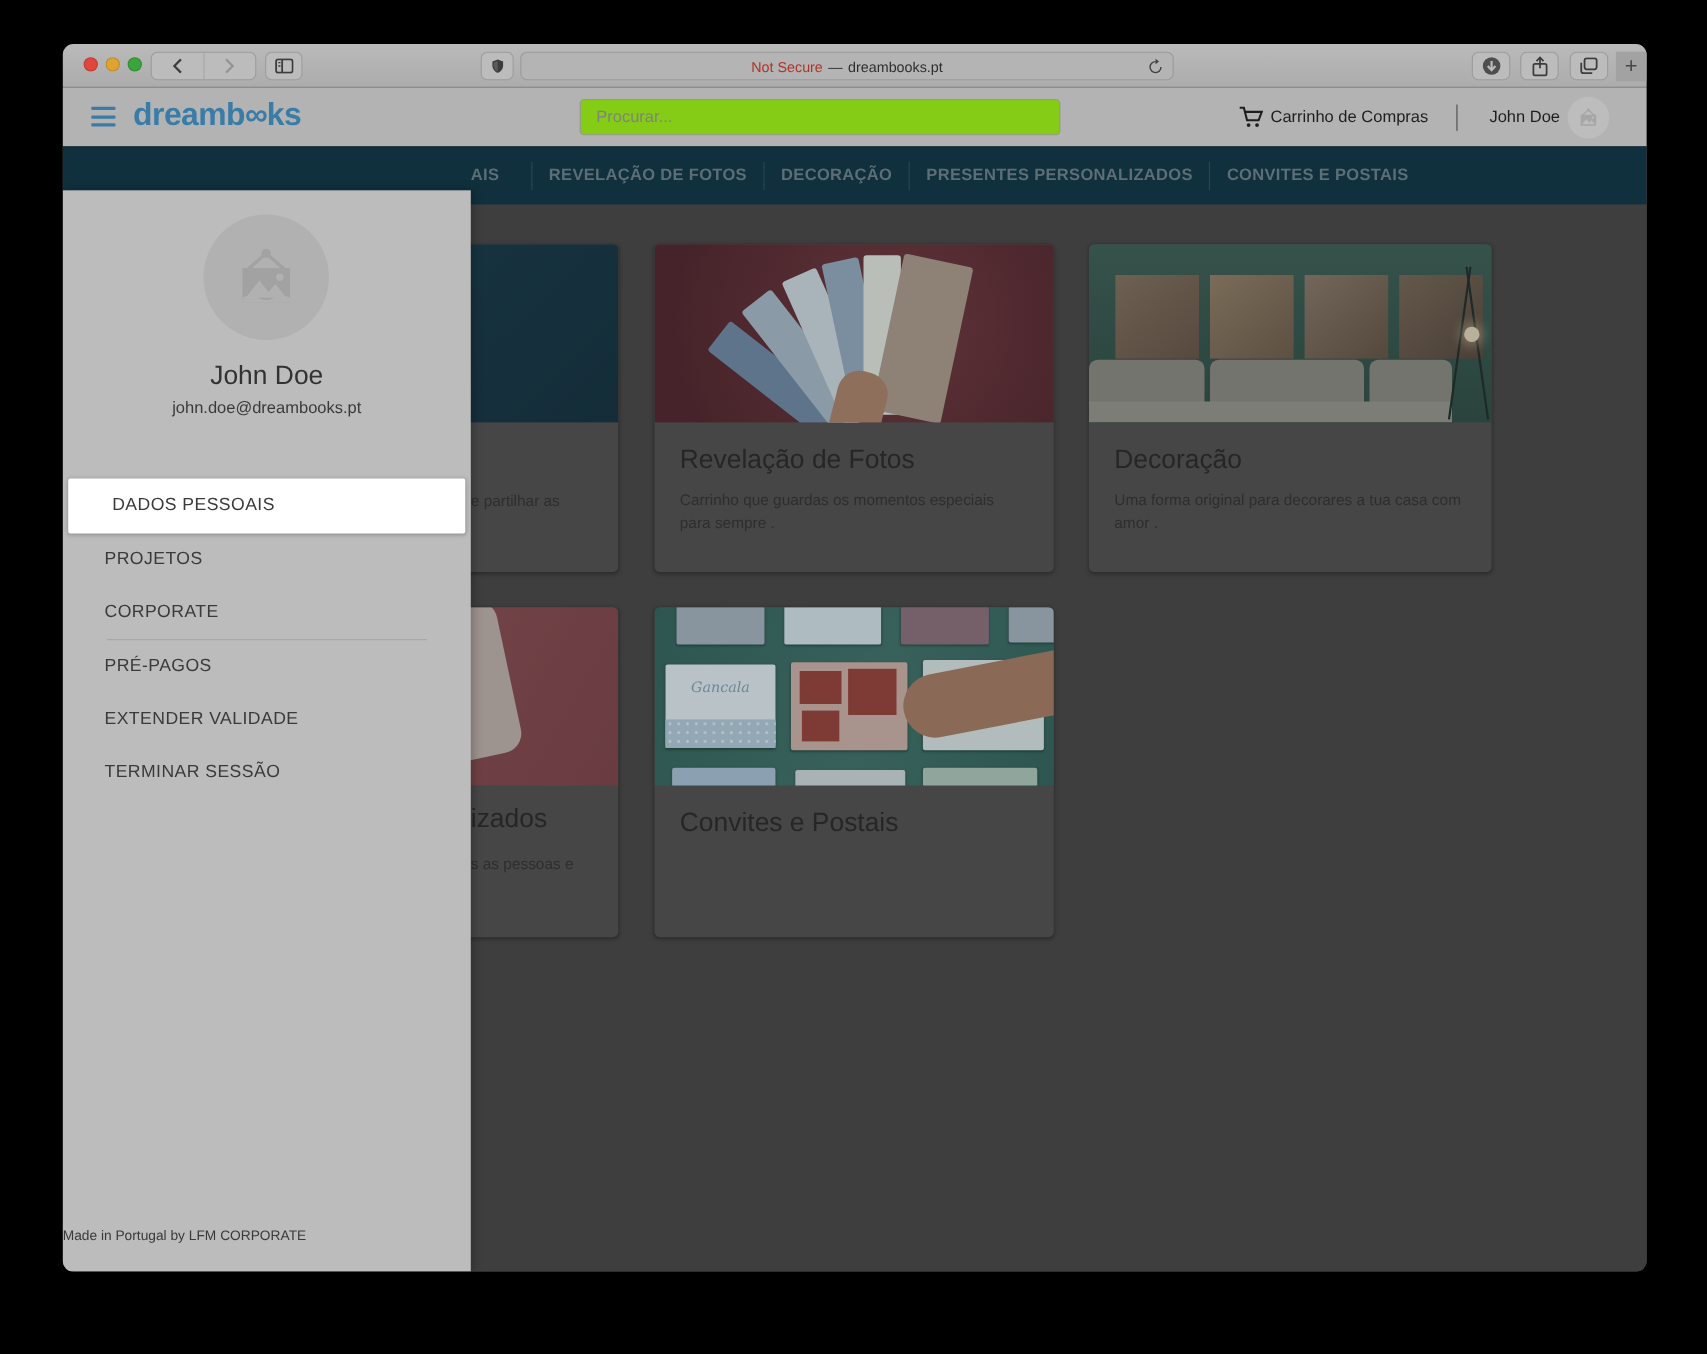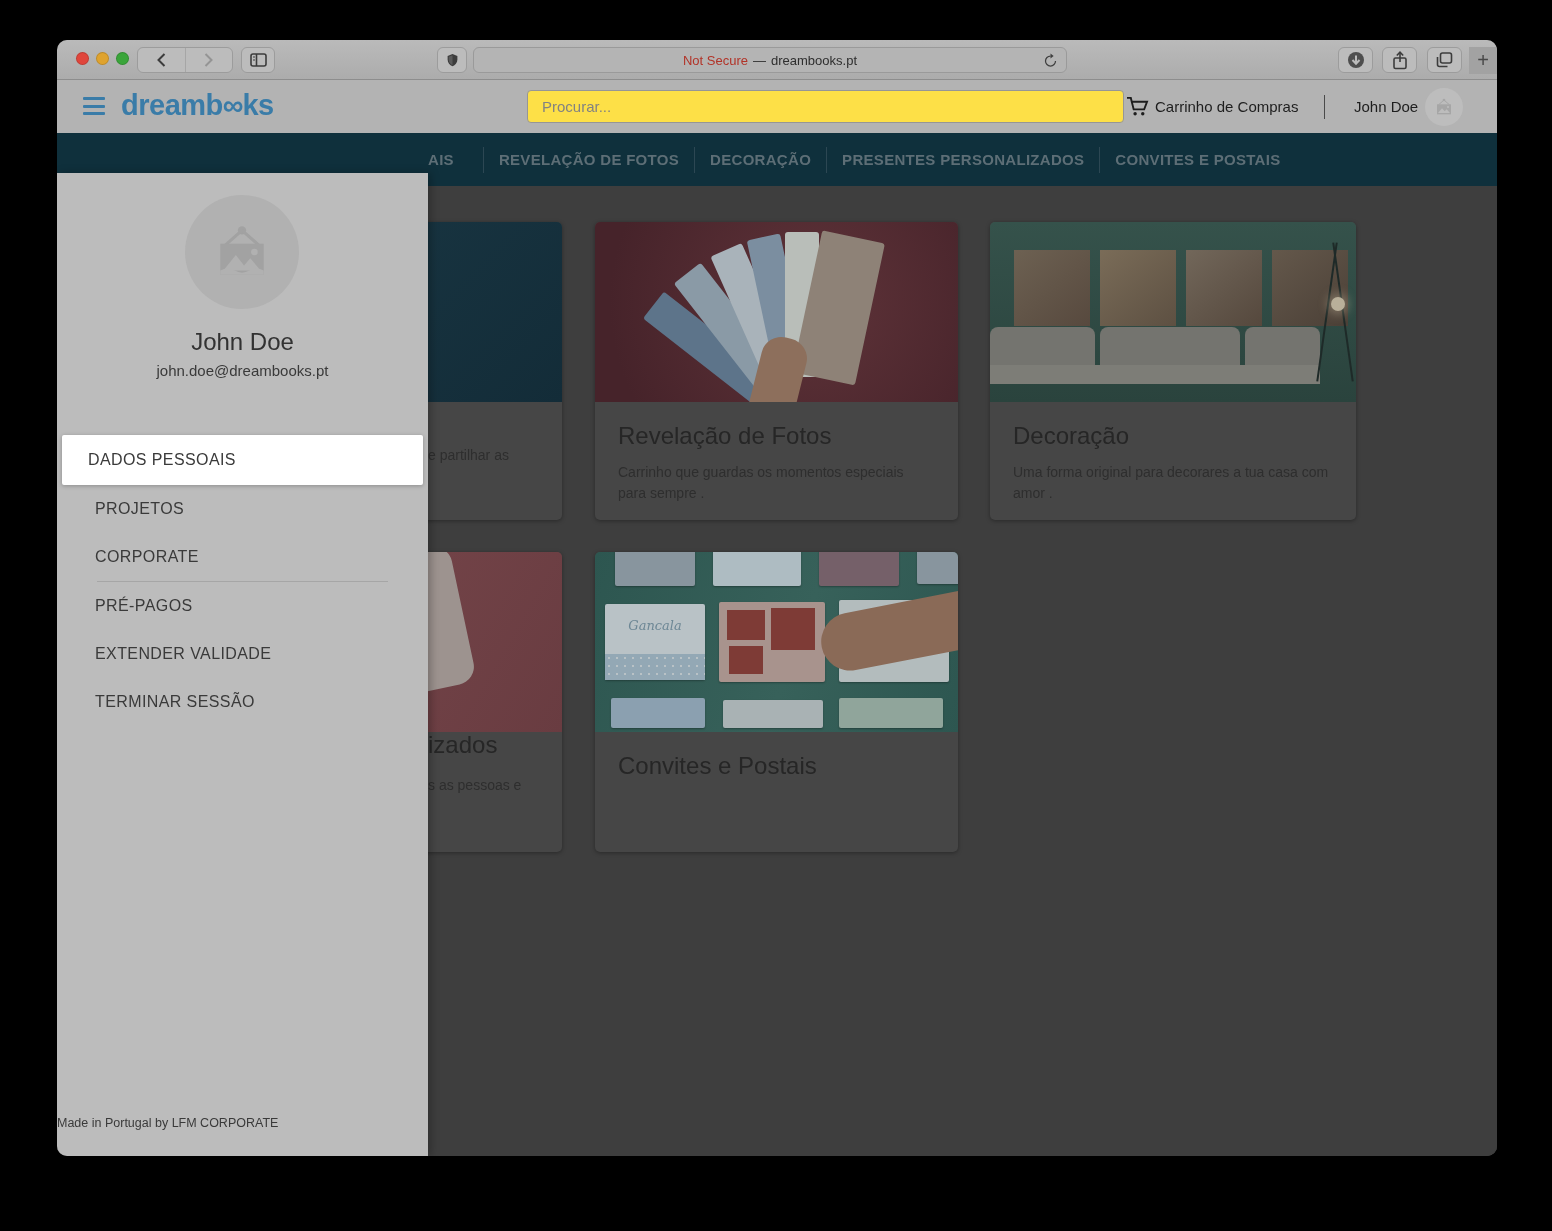--- a/index.html
+++ b/index.html
@@ -38,21 +38,21 @@
 
   
   .page { position:absolute; left:0; top:40px; width:1440px; height:1076px; background:#3e3e3e; }
 
   .site-header { position:absolute; left:0; top:0; width:100%; height:53px; background:#b3b3b3; }
   .hamburger { position:absolute; left:26px; top:17px; width:22px; height:18px; display:flex;
                flex-direction:column; justify-content:space-between; cursor:pointer; }
   .hamburger i { display:block; height:3px; background:#3a7ca8; border-radius:1px; }
   .logo { position:absolute; left:64px; top:9px; font-size:29px; font-weight:bold; color:#3a7ca8; letter-spacing:-0.5px; }
   .logo .inf { font-weight:bold; letter-spacing:-1px; }
-  .searchbox { position:absolute; left:470px; top:10px; width:597px; height:33px; background:#fde047;
+  .searchbox { position:absolute; left:470px; top:10px; width:437px; height:33px; background:#84cc16;
                border:1px solid #969696; border-radius:4px; }
   .searchbox input { width:100%; height:100%; background:transparent; border:none; outline:none;
                      font-size:15px; color:#444; padding:0 14px; font-family:"Liberation Sans",sans-serif; }
   .searchbox input::placeholder { color:#828282; opacity:1; }
   .hdr-right-item { position:absolute; top:0; height:53px; display:flex; align-items:center; color:#1e1e1e; font-size:15px; }
   .cart-icon { left:1069px; }
   .cart-label { left:1098px; }
   .hdr-divider { position:absolute; left:1267px; top:15px; width:1px; height:24px; background:#4a4a4a; }
   .user-name { left:1297px; }
   .hdr-avatar { position:absolute; left:1368px; top:8px; width:38px; height:38px; border-radius:50%;
@@ -63,21 +63,21 @@
   .nav-pad { width:371px; flex:none; }
   .nav-item { color:#5d6e76; font-size:15px; font-weight:bold; letter-spacing:.3px; white-space:nowrap;
               cursor:pointer; }
   .nav-frag { margin-right:14px; }
   .nav-divider { width:1px; height:26px; background:#2c4753; margin:0 15px; flex:none; }
 
   
   .main { position:absolute; left:0; top:106px; width:100%; height:970px; background:#3e3e3e; }
   .card { position:absolute; background:#464646; border-radius:5px; overflow:hidden;
           box-shadow:0 1px 4px rgba(0,0,0,.35); cursor:pointer; }
-  .card-img { position:relative; width:100%; height:180px; overflow:hidden; }
+  .card-img { position:relative; width:100%; height:162px; overflow:hidden; }
   .card-body { padding:16px 23px 0; }
   .card-title { font-size:24px; color:#262626; margin:4px 0 12px; font-weight:400; }
   .card-text { font-size:14px; line-height:21px; color:#2e2e2e; }
   .frag-title { position:absolute; left:228px; top:179px; font-size:24px; color:#262626; }
   .frag-text  { position:absolute; left:228px; top:223px; font-size:14px; line-height:21px; color:#2e2e2e; }
 
   
   .img1 { background:linear-gradient(135deg,#1a3845,#132c38); }
   .img1 .book { position:absolute; left:-60px; top:55px; width:270px; height:190px;
                 background:linear-gradient(120deg,#5a321e,#3c2013 70%); transform:rotate(-9deg); border-radius:3px; }
@@ -113,21 +113,21 @@
   
   .drawer { position:absolute; left:0; top:93px; width:371px; height:983px; background:#bcbcbc;
             box-shadow:3px 0 8px rgba(0,0,0,.25); z-index:10; }
   .drawer-avatar { position:absolute; left:128px; top:22px; width:114px; height:114px; border-radius:50%;
                    background:#b1b1b1; display:flex; align-items:center; justify-content:center; }
   .drawer-name { position:absolute; top:155px; width:100%; text-align:center; font-size:24px; color:#323232; }
   .drawer-email { position:absolute; top:189px; width:100%; text-align:center; font-size:15px; color:#3a3a3a; }
   .drawer-menu { position:absolute; top:262px; left:0; width:100%; }
   .drawer-item { height:48px; display:flex; align-items:center; padding-left:38px; font-size:16px;
                  color:#3a3a3a; letter-spacing:.4px; cursor:pointer; }
-  .drawer-item.active { height:50px; background:#ffffff; margin:0 5px; padding-left:26px;
+  .drawer-item.active { height:50px; background:#ffffff; margin:0 5px; padding-left:40px;
                         border-radius:2px; box-shadow:0 1px 4px rgba(0,0,0,.25); }
   .drawer-divider { height:1px; background:#a6a6a6; margin:0 40px; }
   .drawer-footer { position:absolute; bottom:26px; width:100%; text-align:left; font-size:12.5px; color:#3a3a3a; }
 
   svg { display:block; }
 </style>
 </head>
 <body>
 
 <div class="window">

